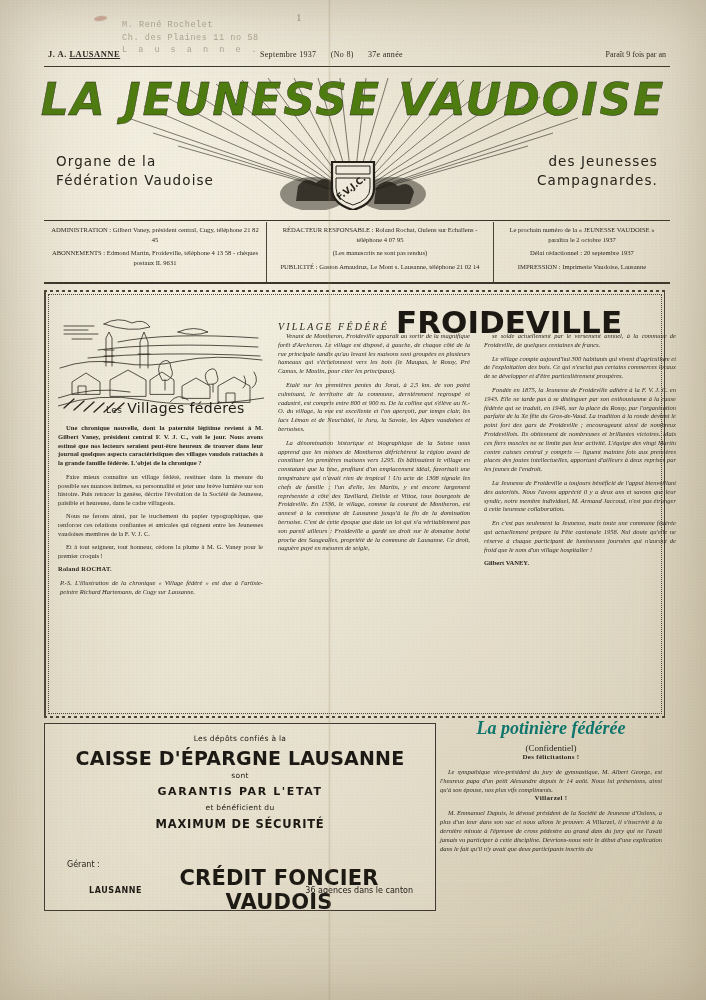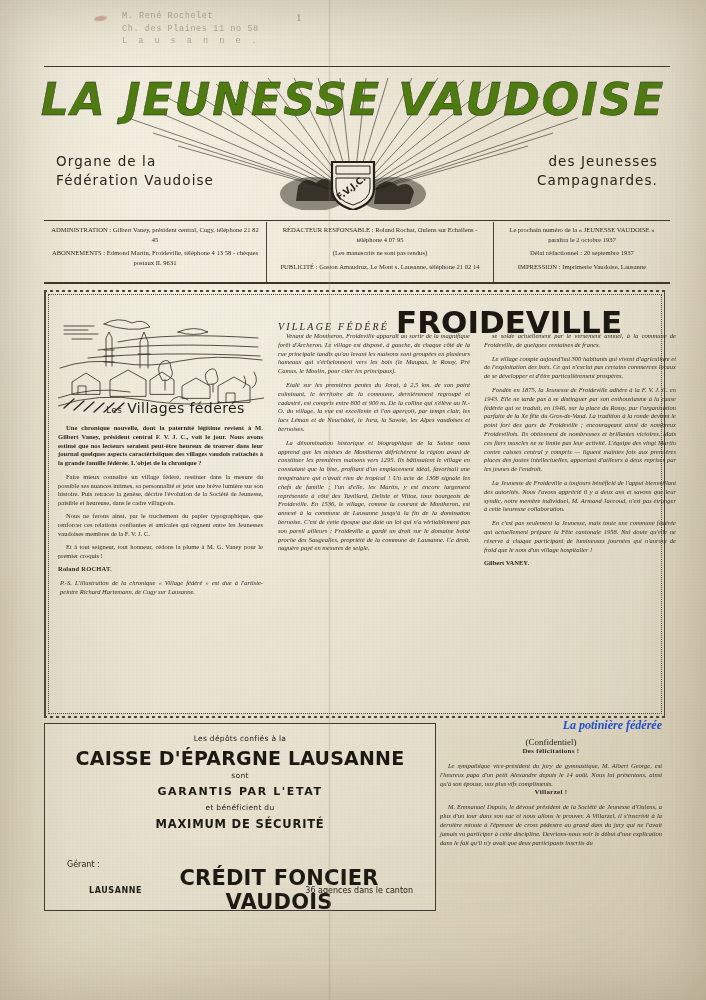--- a/index.html
+++ b/index.html
@@ -27,21 +27,21 @@
     pointer-events:none;
   }
   .vignette{
     position:absolute;inset:0;pointer-events:none;
     box-shadow:inset 0 0 60px rgba(120,104,72,.30), inset 0 0 160px rgba(140,122,86,.18);
   }
   .sheet{position:absolute;inset:0;}
 
   
   .stamp{
-    position:absolute;left:122px;top:10px;width:320px;
+    position:absolute;left:122px;top:19px;width:320px;
     font-family:"Liberation Mono",monospace;
     font-size:8.5px;line-height:12.5px;
     color:rgba(96,86,66,.46);
     letter-spacing:.6px;
   }
   .stamp .l3{letter-spacing:3px;}
   .stamp-num{
     position:absolute;left:296px;top:11px;
     font-family:"Liberation Serif",serif;font-size:11px;
     color:rgba(90,80,60,.55);
@@ -185,22 +185,22 @@
   .ad .t5{position:absolute;left:0;right:0;top:79px;}
   .ad .t6{position:absolute;left:0;right:0;top:93px;font-size:11.5px;font-weight:bold;letter-spacing:.8px;}
   .ad .t7{position:absolute;left:22px;top:136px;font-size:8px;}
   .ad .t8{position:absolute;left:78px;top:126px;font-size:21px;font-weight:bold;letter-spacing:.2px;margin-top:16px;}
   .ad .t9{position:absolute;left:44px;top:162px;font-size:8px;font-weight:bold;letter-spacing:.6px;}
   .ad .t10{position:absolute;right:22px;top:162px;font-size:8px;}
 
   
   .pot{position:absolute;left:440px;top:718px;width:222px;}
   .pot-title{
-    text-align:right;font-family:"Liberation Serif",serif;
-    font-weight:bold;font-style:italic;font-size:12px;color:#1d4ed8;
+    text-align:center;font-family:"Liberation Serif",serif;
+    font-weight:bold;font-style:italic;font-size:18px;color:#0f766e;
   }
   .pot-sub{text-align:center;font-size:9px;margin-top:4px;}
   .pot-h{text-align:center;font-weight:bold;font-size:7px;letter-spacing:.3px;}
   .pot p{
     margin:7px 0 0;font-style:italic;font-size:6.5px;line-height:8.8px;
     text-align:justify;text-indent:8px;
   }
   .fold{
     position:absolute;left:328px;top:0;bottom:0;width:3px;
     background:linear-gradient(90deg,rgba(150,134,100,0),rgba(150,134,100,.22),rgba(150,134,100,0));
@@ -214,20 +214,32 @@
 <div class="sheet">
 
   <div class="ink-dot"></div>
   <div class="stamp">
     <div>M. René Rochelet</div>
     <div>Ch. des Plaines 11 no 58</div>
     <div class="l3">L a u s a n n e .</div>
   </div>
   <div class="stamp-num">1</div>
 
+  <div class="infoline">
+    <div class="ja">
+      <span>J. A.</span>
+      <u>LAUSANNE</u>
+    </div>
+    <div class="mid">
+      <span>Septembre 1937</span>
+      <span>(No 8)</span>
+      <span>37e année</span>
+    </div>
+    <div class="right">Paraît 9 fois par an</div>
+  </div>
   <div class="rule-top"></div>
 
   <div class="masthead">
     <svg class="sunburst" width="470" height="132" viewBox="0 0 470 132">
       <g stroke="#2a261e" stroke-width="0.7" opacity="0.85">
         <line x1="235" y1="118" x2="10" y2="40"></line>
           <line x1="235" y1="118" x2="26" y2="28"></line>
         <line x1="235" y1="118" x2="48" y2="19"></line>
           <line x1="235" y1="118" x2="72" y2="12"></line>
         <line x1="235" y1="118" x2="98" y2="6"></line>

